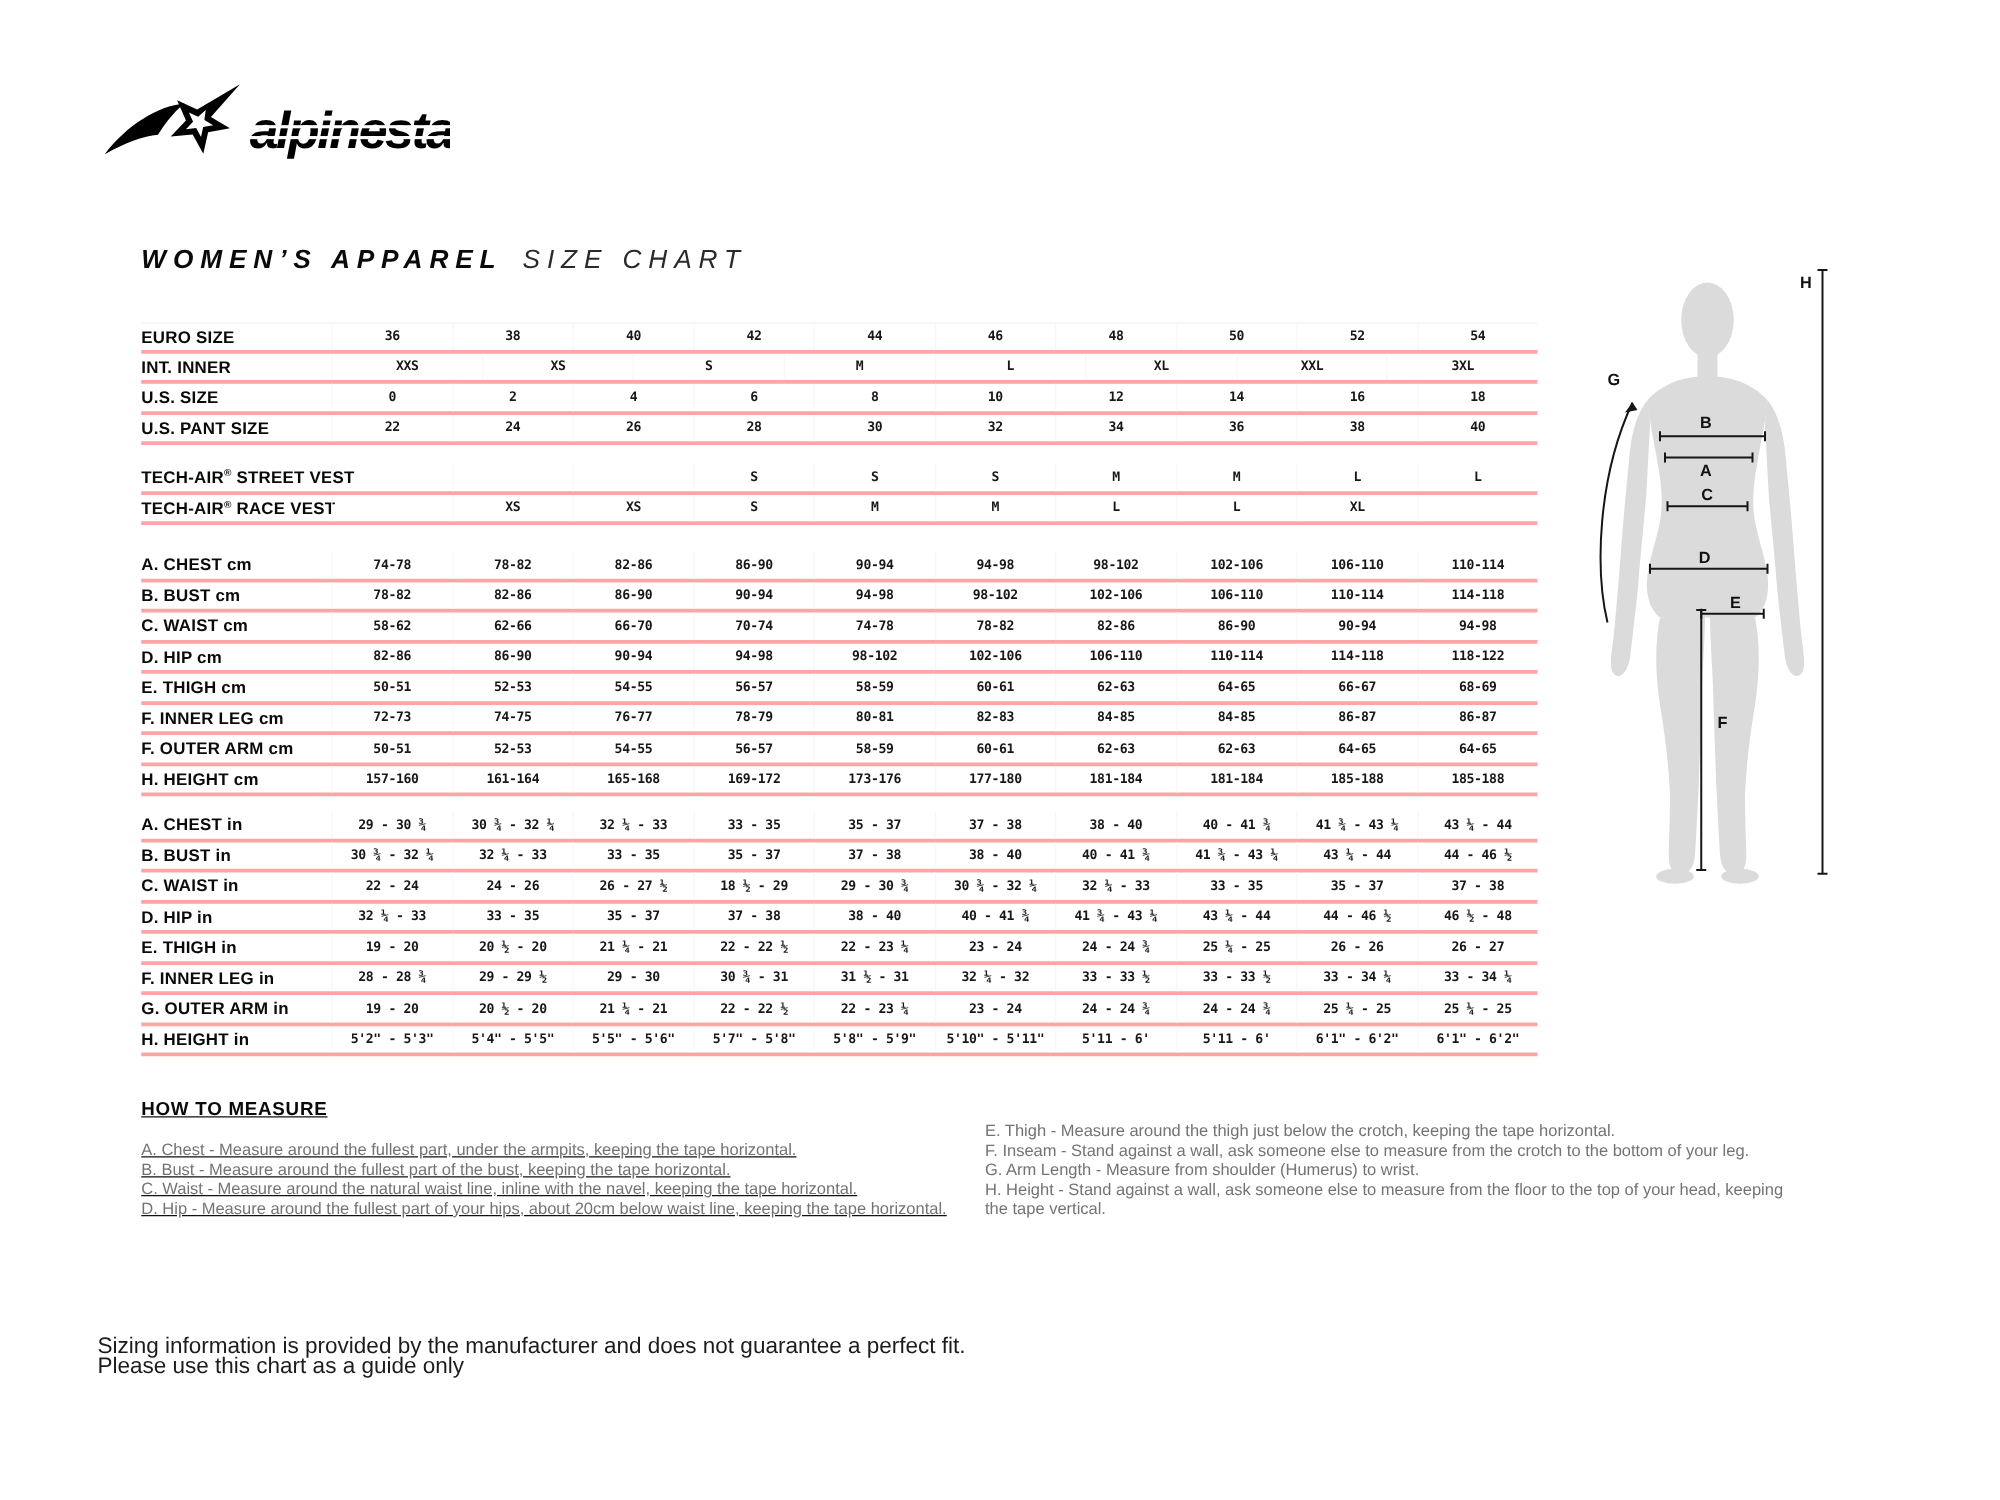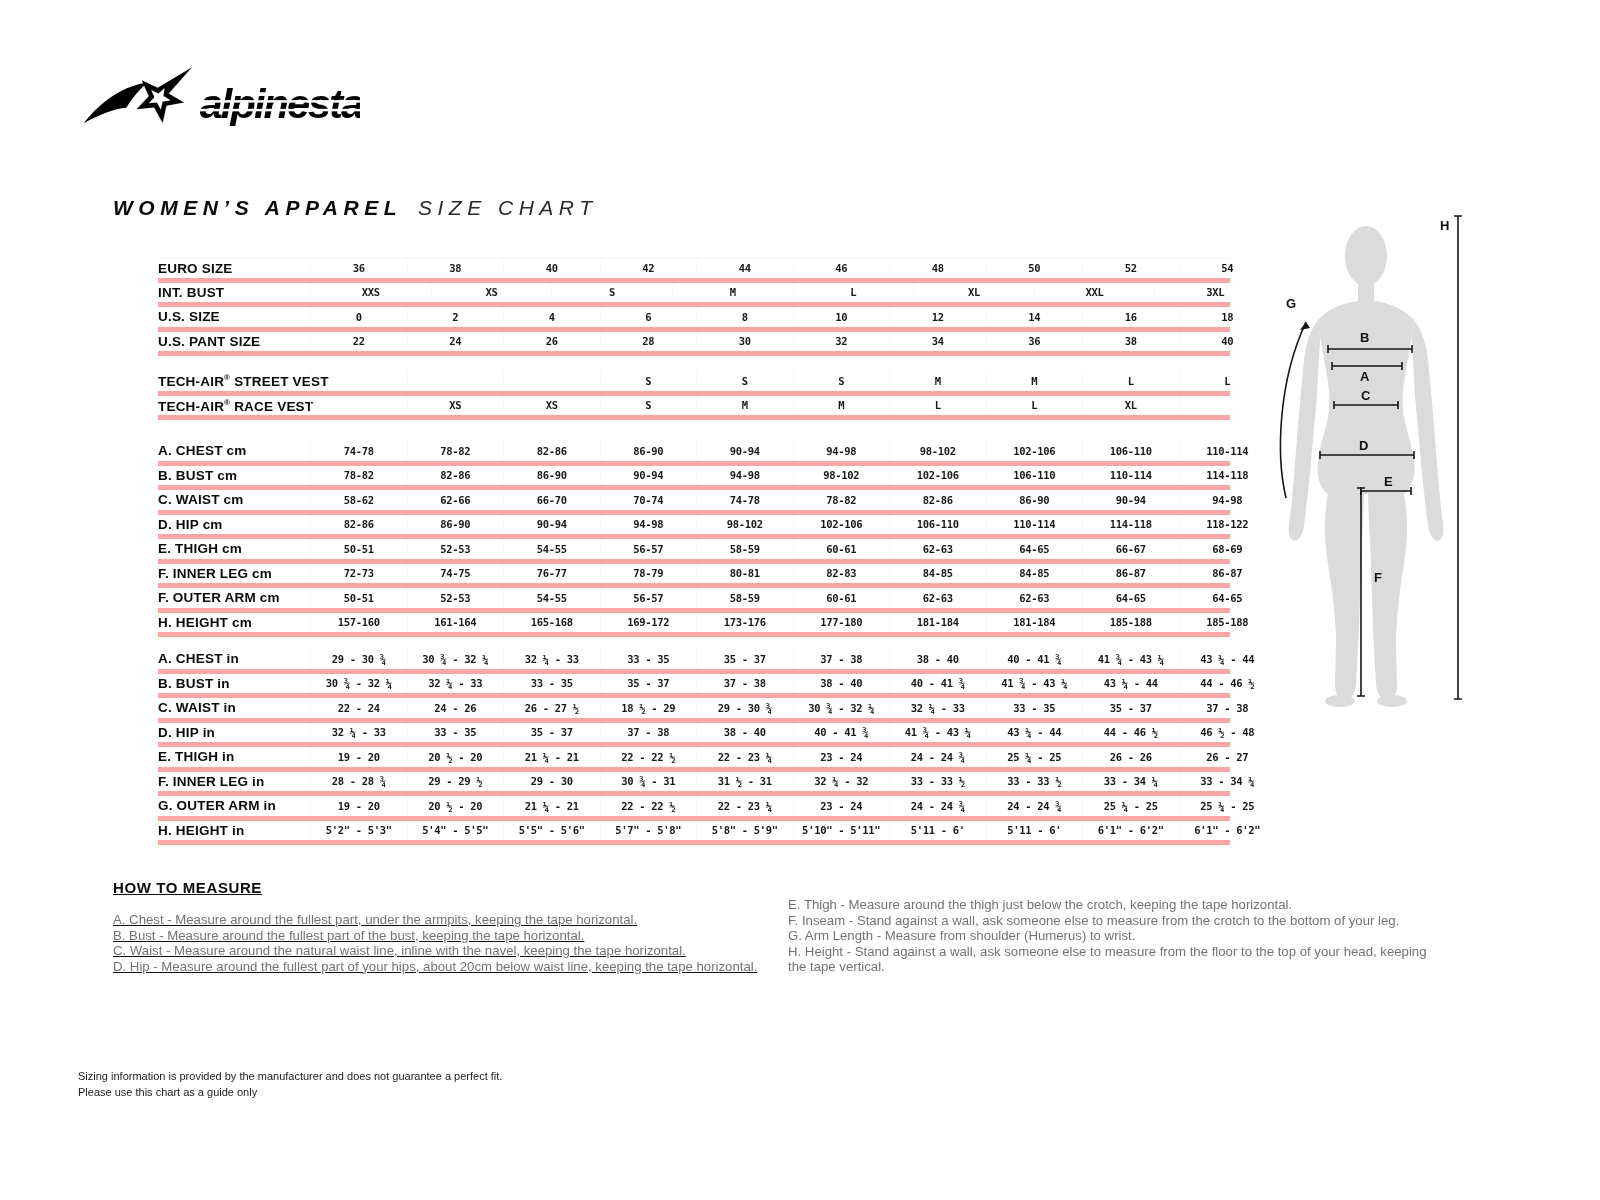--- a/index.html
+++ b/index.html
@@ -13,38 +13,38 @@
   .title{position:absolute;left:113px;top:196px;white-space:nowrap;font-style:italic;}
   .title .main{font-size:21px;font-weight:700;letter-spacing:5.5px;color:#0a0a0a;}
   .title .sub{font-size:21px;font-weight:400;letter-spacing:5.5px;color:#2a2a2a;margin-left:16px;text-align:center;}
 
   
   .size-table{position:absolute;left:113px;top:258px;width:1117px;}
   .t-group{width:1117px;}
   .g-tech{margin-top:15px;}
   .g-cm{margin-top:21px;}
   .g-in{margin-top:12px;}
-  .t-row{display:grid;height:24.5px;align-items:center;border-bottom:5px solid #fca5a5;box-sizing:border-box;margin-left:45px;}
+  .t-row{display:grid;height:24.5px;align-items:center;border-bottom:3px solid #fca5a5;box-sizing:border-box;}
   .t-group:first-child .t-row:first-child{border-top:1px solid #f3f3f3;}
   .cols10{grid-template-columns:152px repeat(10,96.5px);}
   .cols8{grid-template-columns:152px repeat(8,120.625px);}
   .t-label{font-weight:700;font-size:13.5px;letter-spacing:0.2px;color:#0a0a0a;white-space:nowrap;}
   .t-label sup{font-size:8px;}
   .t-cell{height:100%;display:flex;align-items:center;justify-content:center;
           font-family:"DejaVu Sans Mono",monospace;font-weight:700;font-size:10.5px;
           letter-spacing:-0.3px;color:#171717;border-left:1px solid #f7f7f7;white-space:nowrap;}
 
   
   .howto-left{position:absolute;left:113px;top:879px;width:700px;text-decoration:underline;}
   .howto-left h3{margin:0 0 16px 0;font-size:15px;font-weight:700;letter-spacing:0.6px;color:#0a0a0a;}
   .howto-line{font-size:13.2px;line-height:15.6px;color:#737373;}
   .howto-right{position:absolute;left:788px;top:897px;width:660px;}
 
   
-  .disclaimer{position:absolute;left:78px;top:1068px;font-size:11px;line-height:16px;color:#1c1c1c;}
+  .disclaimer{position:absolute;left:78px;top:1068px;font-size:18px;line-height:16px;color:#1c1c1c;}
 
   
   .figure{position:absolute;left:1262px;top:196px;width:215px;height:530px;}
   .figure text{font-family:"Liberation Sans",sans-serif;font-weight:700;font-size:13px;fill:#111;}
   .mline{stroke:#161616;stroke-width:1.6;fill:none;}
 </style>
 </head>
 <body>
 
 <svg class="logo" viewBox="0 0 290 84">
@@ -71,21 +71,21 @@
         <div class="t-cell">40</div>
         <div class="t-cell">42</div>
         <div class="t-cell">44</div>
         <div class="t-cell">46</div>
         <div class="t-cell">48</div>
         <div class="t-cell">50</div>
         <div class="t-cell">52</div>
         <div class="t-cell">54</div>
       </div>
       <div class="t-row cols8">
-        <div class="t-label">INT. BUST</div>
+        <div class="t-label">INT. INNER</div>
         <div class="t-cell">XXS</div>
         <div class="t-cell">XS</div>
         <div class="t-cell">S</div>
         <div class="t-cell">M</div>
         <div class="t-cell">L</div>
         <div class="t-cell">XL</div>
         <div class="t-cell">XXL</div>
         <div class="t-cell">3XL</div>
       </div>
       <div class="t-row cols10">

